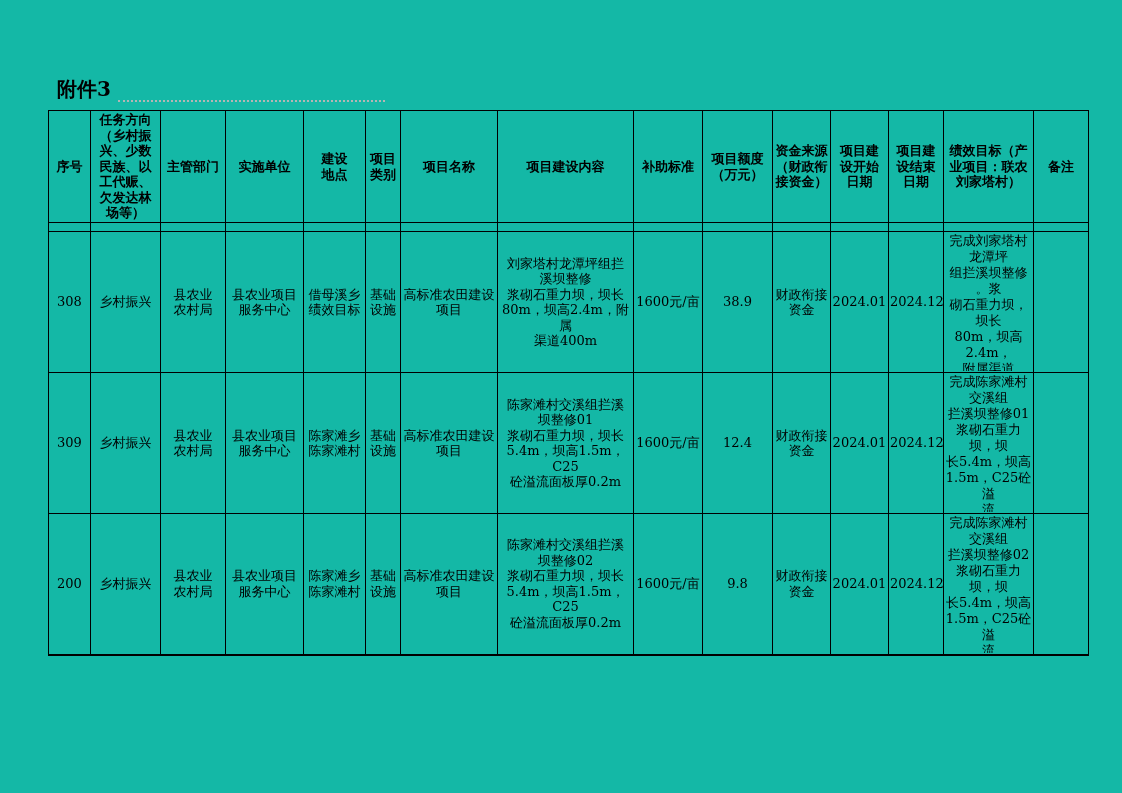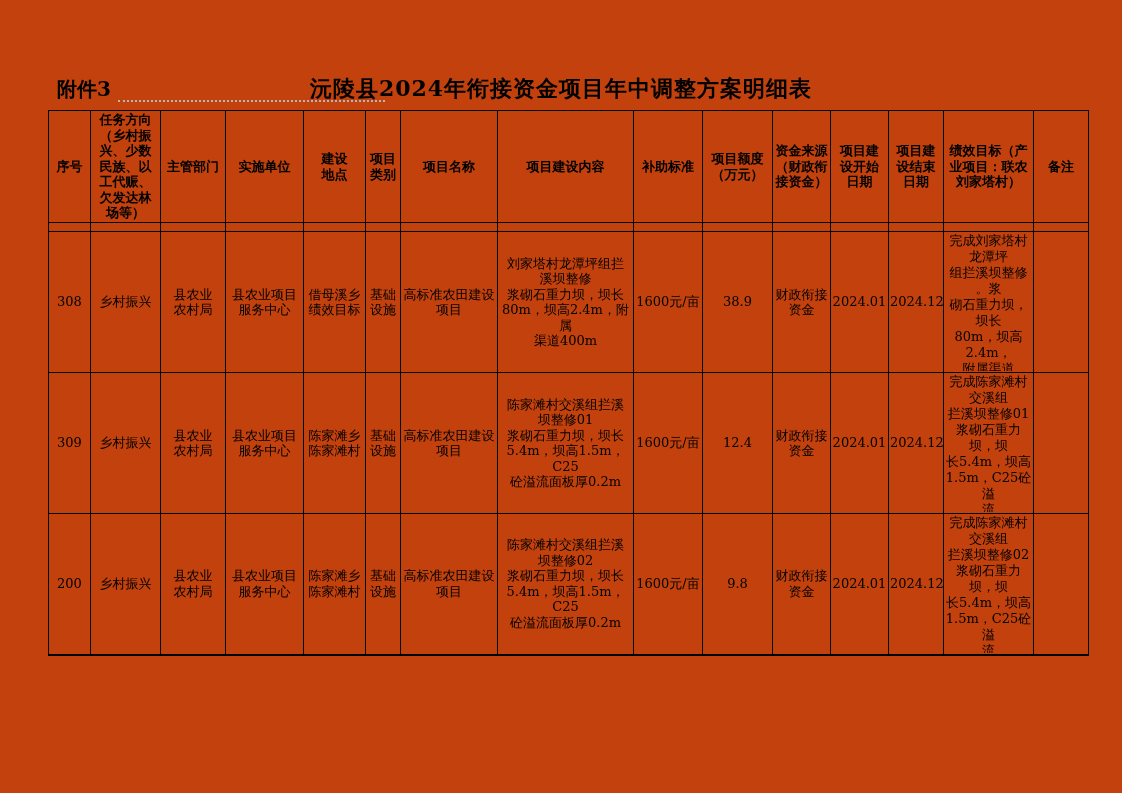--- a/index.html
+++ b/index.html
@@ -1,20 +1,20 @@
 <!DOCTYPE html>
 <html><head>
 <meta charset="utf-8">
 <style>
   * { margin:0; padding:0; box-sizing:border-box; }
   html,body { background:#ffffff; }
   .page {
     position:relative;
     width:1122px; height:793px;
-    background:#c2410c;
+    background:#14b8a6;
     color:#000;
     font-family:"DejaVu Serif","Liberation Serif",serif;
     overflow:hidden;
   }
   .attachment-label {
     position:absolute; top:76px; left:57px;
     font-size:20px; font-weight:bold;
   }
   .page-title {
     position:absolute; top:74px; left:0; width:1122px;
@@ -62,21 +62,20 @@
     font-family:"DejaVu Sans","Liberation Sans",sans-serif;
     font-size:14px; letter-spacing:1px;
   }
 </style>
 </head>
 <body>
 
 <div class="page">
 
   <div class="attachment-label">附件3</div>
-  <div class="page-title">沅陵县2024年衔接资金项目年中调整方案明细表</div>
   <div class="pagebreak-line"></div>
 
   <table class="main">
     <colgroup>
       <col style="width:42px">
         <col style="width:70px">
         <col style="width:65px">
       <col style="width:78px">
         <col style="width:62px">
         <col style="width:35px">

